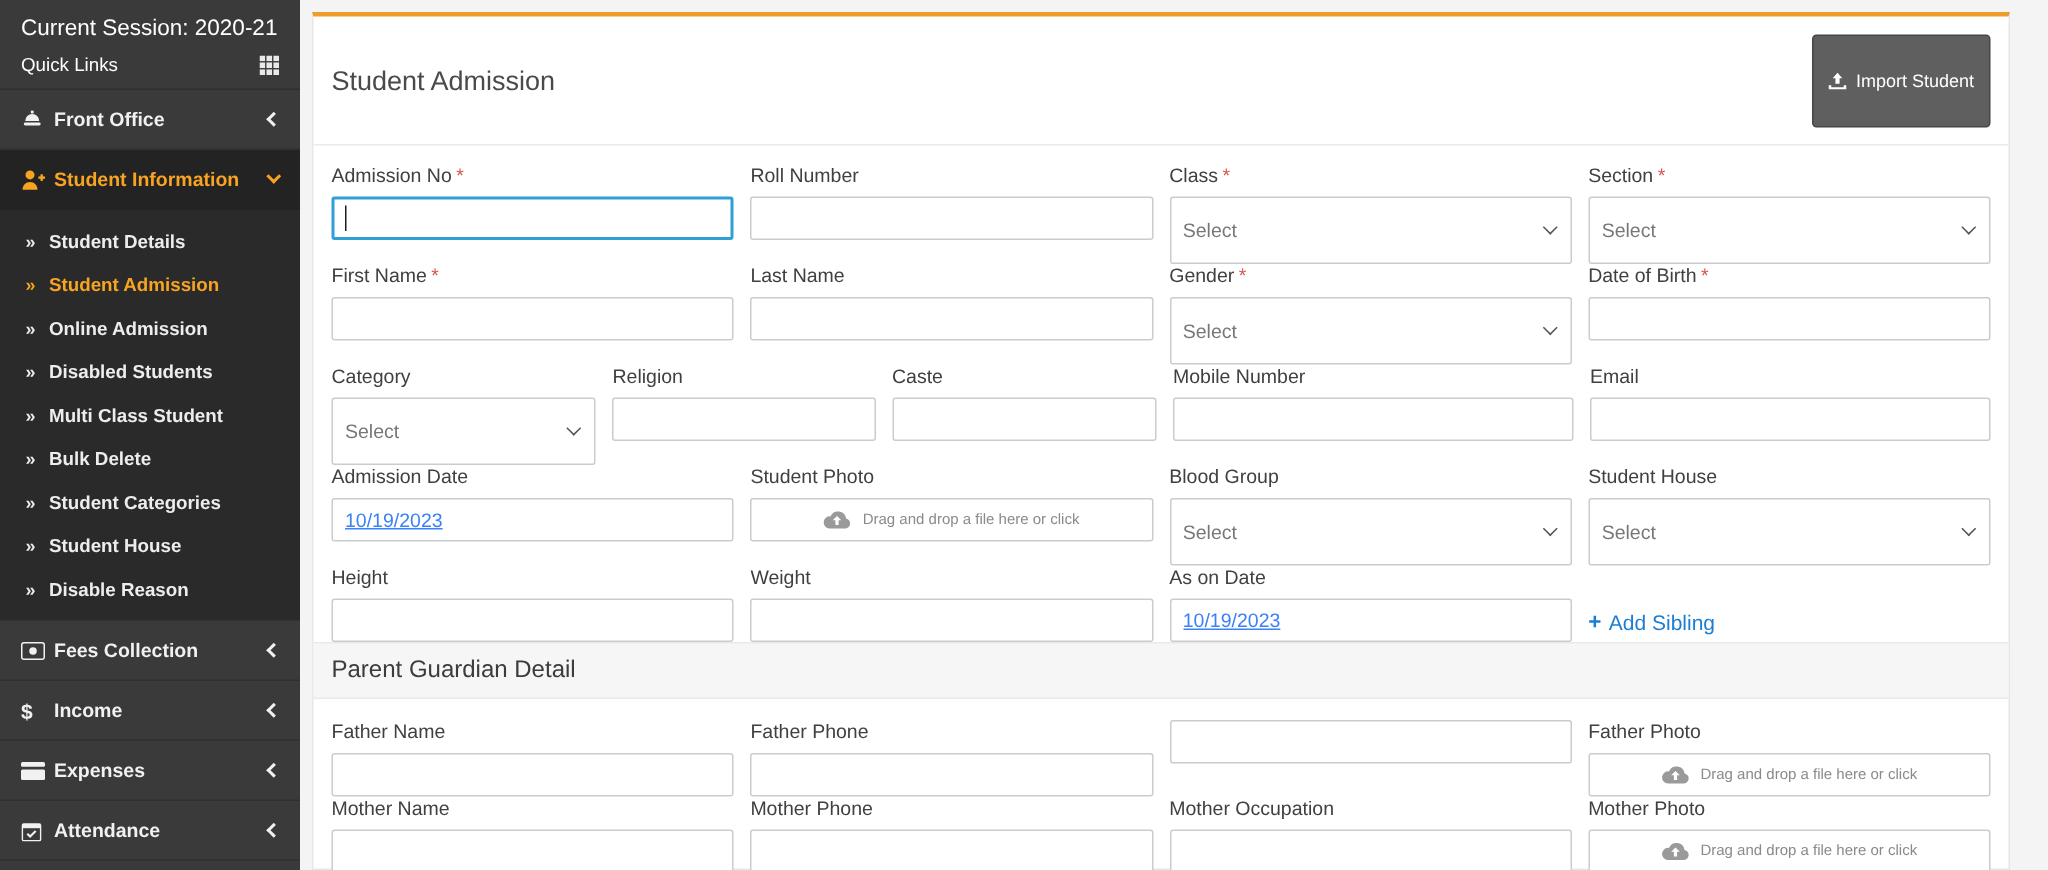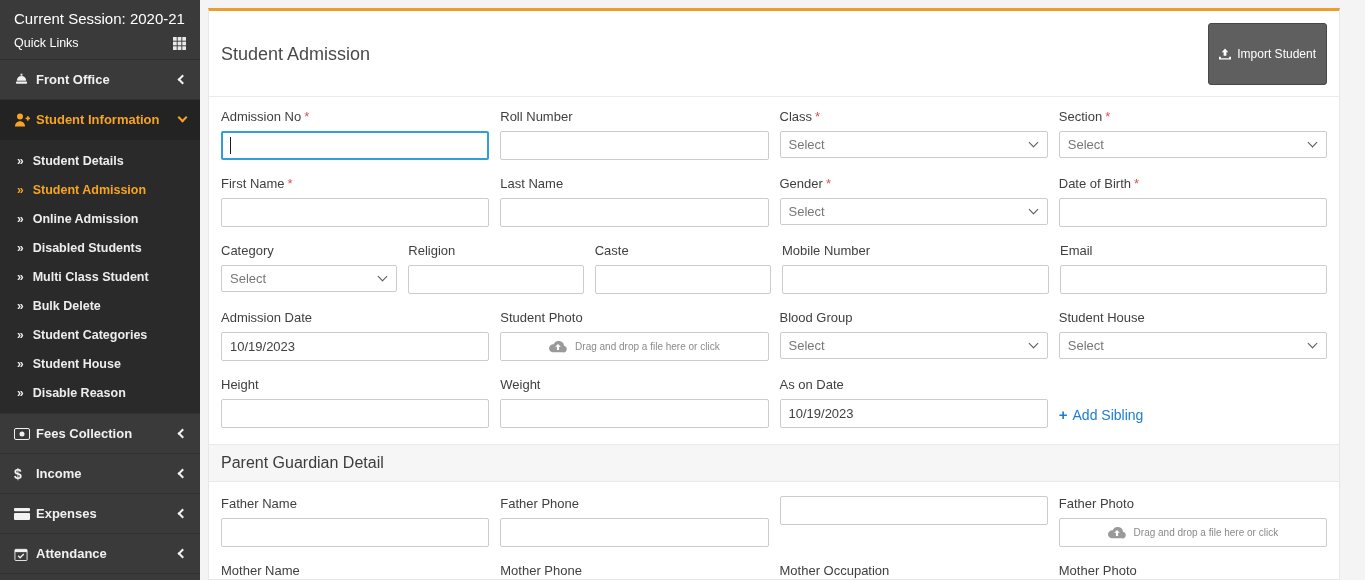--- a/index.html
+++ b/index.html
@@ -35,33 +35,33 @@
   .main { flex:1; padding:8px 25px 0 8px; }
   .card { background:#ffffff; border:1px solid #e7e7e7; border-top:3px solid #ed9d2b; height:572px; }
   .card-header { display:flex; align-items:center; justify-content:space-between;
     padding:12px 12px 11px 12px; border-bottom:1px solid #ebebeb; }
   .page-title { font-size:18px; font-weight:400; color:#4a4a4a; }
   .import-btn { display:flex; align-items:center; gap:6px; background:#5f5f5f; color:#ffffff;
     border:1px solid #474747; border-radius:3px; font-size:12px; padding:23px 10px;
     font-family:"Liberation Sans", sans-serif; cursor:pointer; }
 
   .form-area { padding:12px 12px 0 12px; }
-  .form-row { display:grid; grid-template-columns:repeat(4,1fr); column-gap:11px; margin-bottom:16px; }
+  .form-row { display:grid; grid-template-columns:repeat(4,1fr); column-gap:11px; }
   .form-row.five { grid-template-columns:177fr 176fr 177fr 268fr 268fr; }
   .field label { display:block; font-size:13px; color:#404040; margin-bottom:7px; }
   .req { color:#d9534f; margin-left:3px; }
 
   .fc { width:100%; height:29px; border:1px solid #cccccc; border-radius:2px; padding:0 8px;
     font-size:13px; color:#555555; background:#fff; font-family:"Liberation Sans", sans-serif; outline:none; }
-  .fc.date { color:#404040; }
+  .fc.date { color:#3b82f6;text-decoration:underline; }
   .input-wrap { position:relative; }
   .input-wrap.focused .fc { border:2px solid #2f9fd6; }
   .caret { position:absolute; left:9px; top:6px; width:1px; height:17px; background:#1c1c1c; }
 
-  .select { height:27px; border:1px solid #cccccc; border-radius:2px; background:#fff;
+  .select { height:45px; border:1px solid #cccccc; border-radius:2px; background:#fff;
     display:flex; align-items:center; justify-content:space-between; padding:0 10px 0 8px;
     font-size:13px; color:#777777; cursor:pointer; }
   .sel-chev { width:7px; height:7px; border-right:1.6px solid #555; border-bottom:1.6px solid #555;
     transform:rotate(45deg); margin-top:-4px; flex-shrink:0; }
 
   .dropzone { height:29px; border:1px solid #cccccc; border-radius:2px; background:#fff;
     display:flex; align-items:center; justify-content:center; gap:8px;
     font-size:10px; color:#8a8a8a; cursor:pointer; }
   .cloud { color:#9a9a9a; display:flex; }
 

